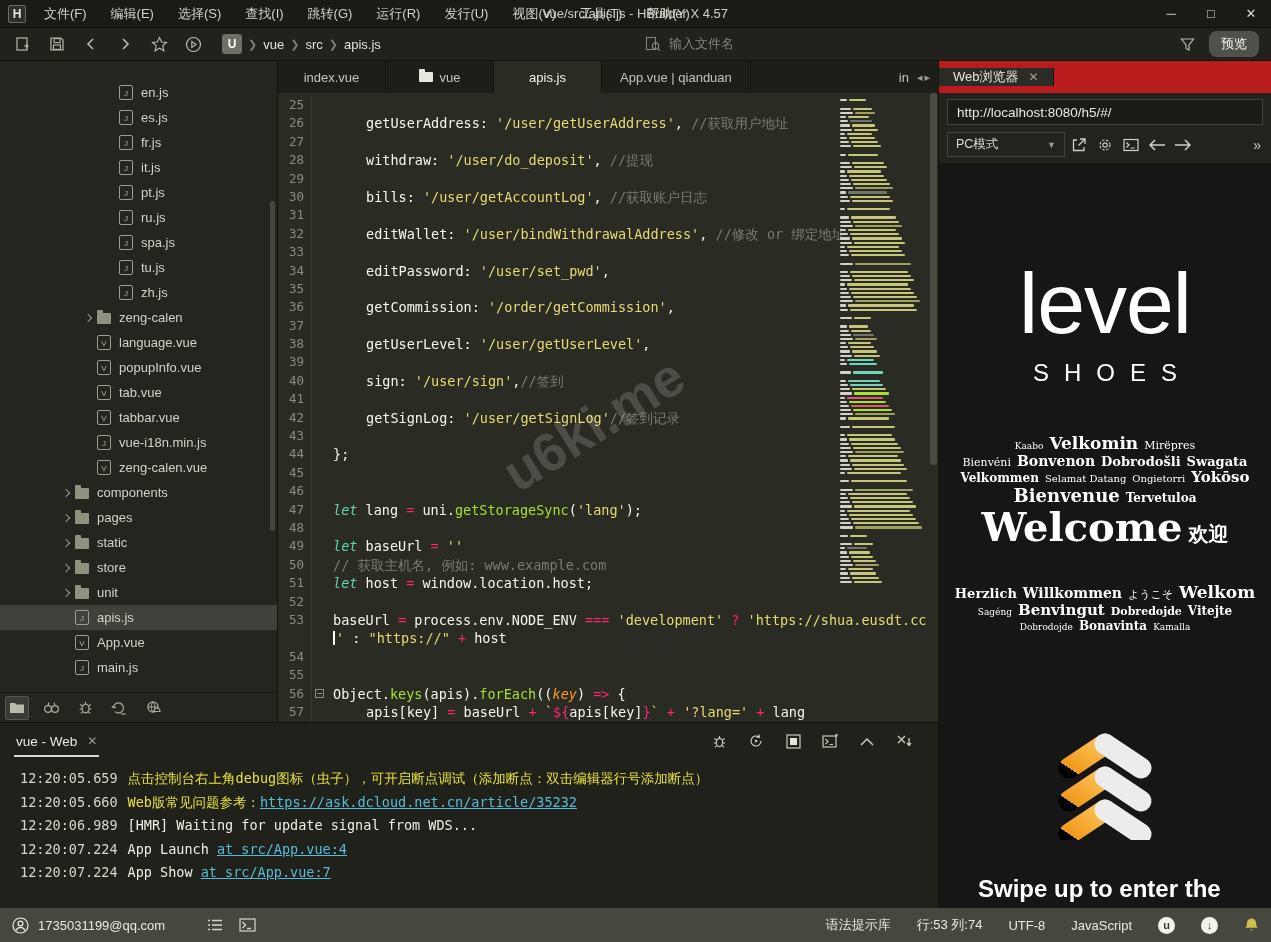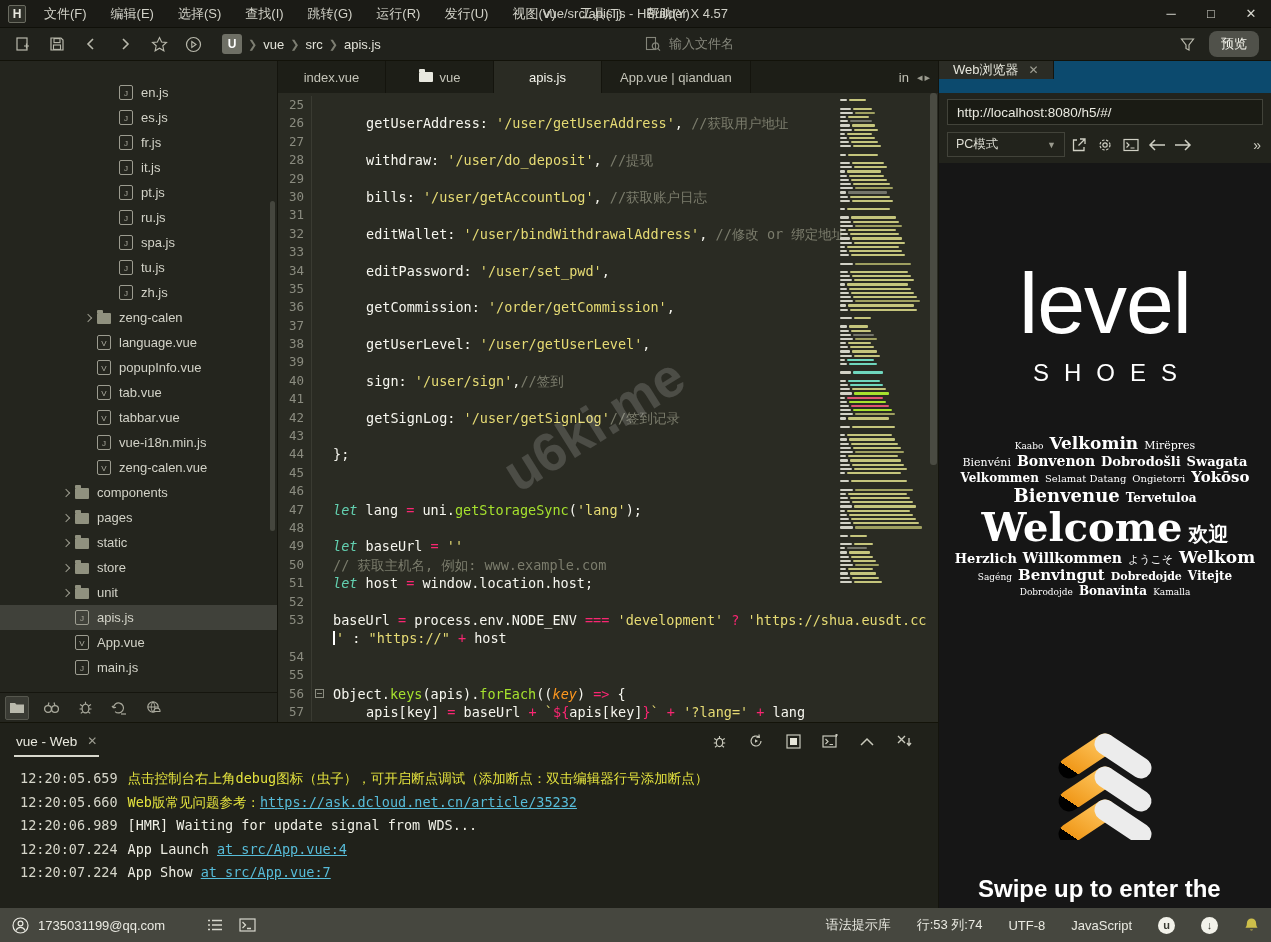--- a/index.html
+++ b/index.html
@@ -88,21 +88,21 @@
   .con-tool { display:flex; align-items:center; justify-content:center; width:20px; height:20px;}
   .con-body { flex:1; padding:8px 0 0 20px; font-family:"DejaVu Sans Mono", monospace; font-size:13.5px; overflow:hidden;}
   .con-line { line-height:23.5px; white-space:pre-wrap;}
   .con-time { color:#d6d6ca; margin-right:10px;}
   .cl-w { color:#e3e23e; }
   .cl-p { color:#efefe5; }
   .cl-l { color:#57bcd9; text-decoration:underline; }
 
   
   .rpanel { width:333px; display:flex; flex-direction:column; background:#22231c; border-left:1px solid #14140d;}
-  .rp-tabbar { height:32px; background:#0c4a6e; display:flex; align-items:flex-start;}
+  .rp-tabbar { height:32px; background:#b91c1c; display:flex; align-items:center;}
   .rp-tab { background:#2b2c25; display:flex; align-items:center; gap:10px; padding:0 14px; color:#e6e6dc; font-size:13px; border-right:1px solid #14140d;}
   .rp-close { color:#a0a094; font-size:12px;}
   .url-row { padding:6px 8px 4px; }
   .url-box { height:26px; background:#1a1b14; border:1px solid #42433a; display:flex; align-items:center; padding:0 9px; color:#e9e9e0; font-size:13.5px;}
   .ctrl-row { display:flex; align-items:center; gap:2px; padding:3px 8px 6px;}
   .mode-select { width:118px; height:25px; border:1px solid #42433a; display:flex; align-items:center; justify-content:space-between; padding:0 8px; color:#dcdcd2; font-size:12.5px; background:#22231c;}
   .mode-caret { color:#9b9b8f; font-size:9px;}
   .ctrl-icon { width:24px; height:24px; display:flex; align-items:center; justify-content:center; color:#cfcfc3; font-size:15px;}
   .ctrl-more { margin-left:auto; color:#cfcfc3; font-size:14px; padding-right:2px;}
   .viewport { flex:1; background:#161616; position:relative; overflow:hidden;}
@@ -965,21 +965,21 @@
             <span style="font-size: 12px; font-weight: bold;">Tervetuloa</span>
           </div>
           <div class="cloud-row">
             <span style="font-size: 40px; font-weight: bold;">Welcome</span>
             <span style="font-size: 20px; font-weight: bold;">欢迎</span>
           </div>
           <div class="cloud-row">
             <span style="font-size: 13px; font-weight: bold;">Herzlich</span>
             <span style="font-size: 14px; font-weight: bold;">Willkommen</span>
             <span style="font-size: 11px;">ようこそ</span>
-            <span style="font-size: 17px; font-weight: bold;">Welkom</span>
+            <span style="font-size: 17px; font-weight: bold; margin-top: 35px;">Welkom</span>
           </div>
           <div class="cloud-row">
             <span style="font-size: 9px;">Sagéng</span>
             <span style="font-size: 15px; font-weight: bold;">Benvingut</span>
             <span style="font-size: 11px; font-weight: bold;">Dobredojde</span>
             <span style="font-size: 12px; font-weight: bold;">Vitejte</span>
           </div>
           <div class="cloud-row">
             <span style="font-size: 9px;">Dobrodojde</span>
             <span style="font-size: 12px; font-weight: bold;">Bonavinta</span>

